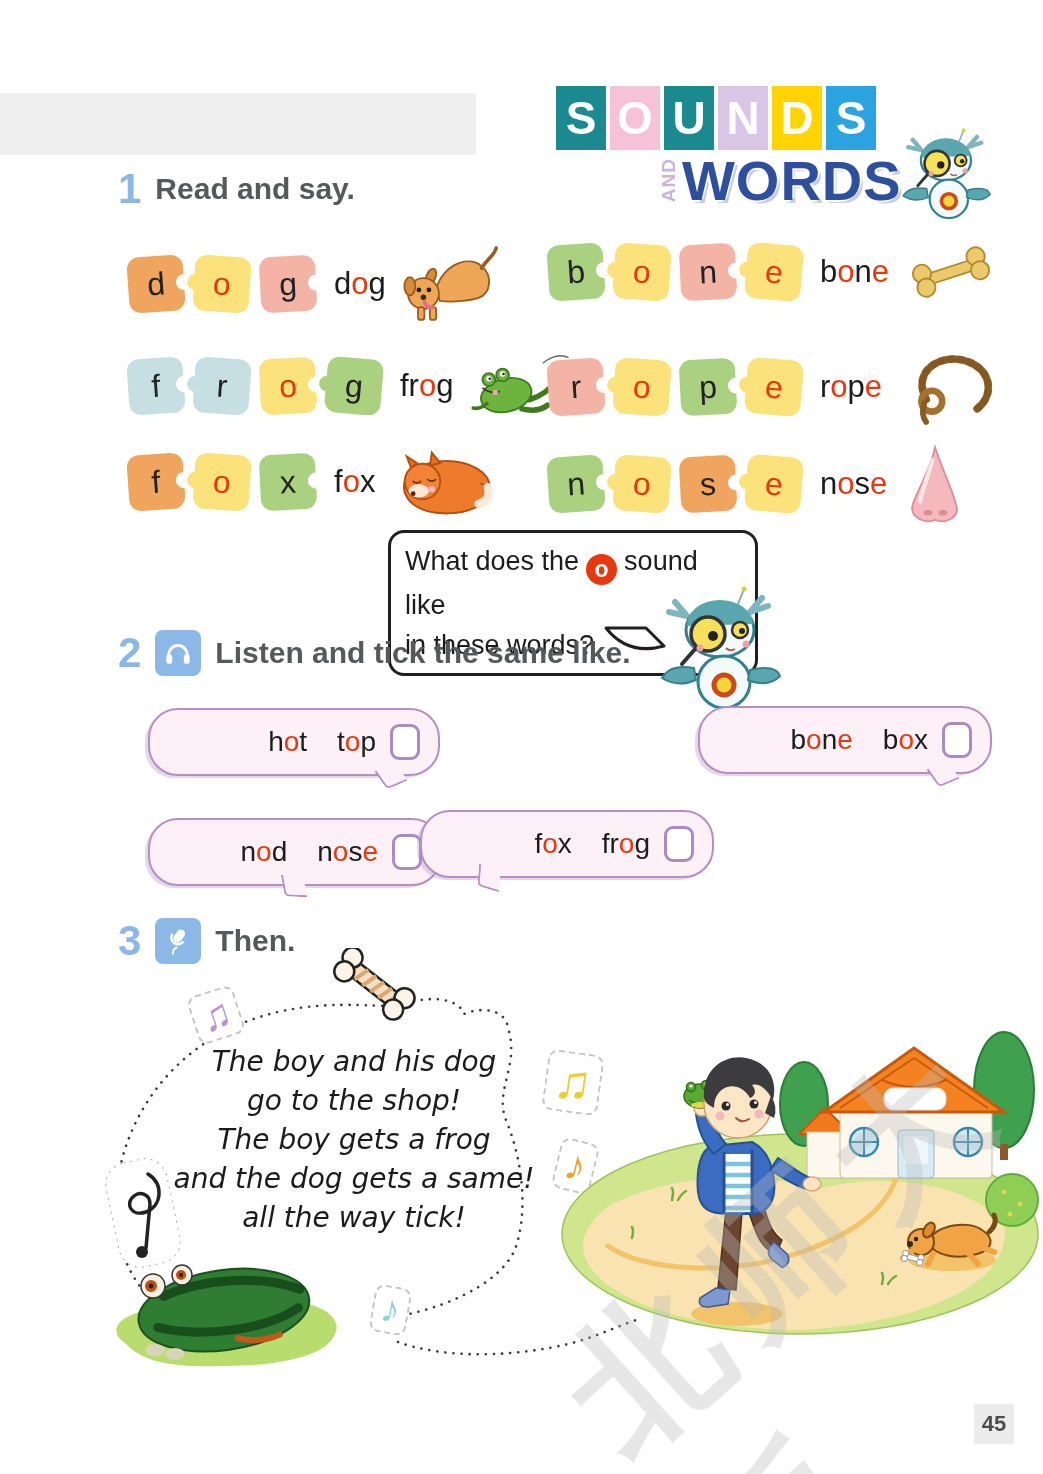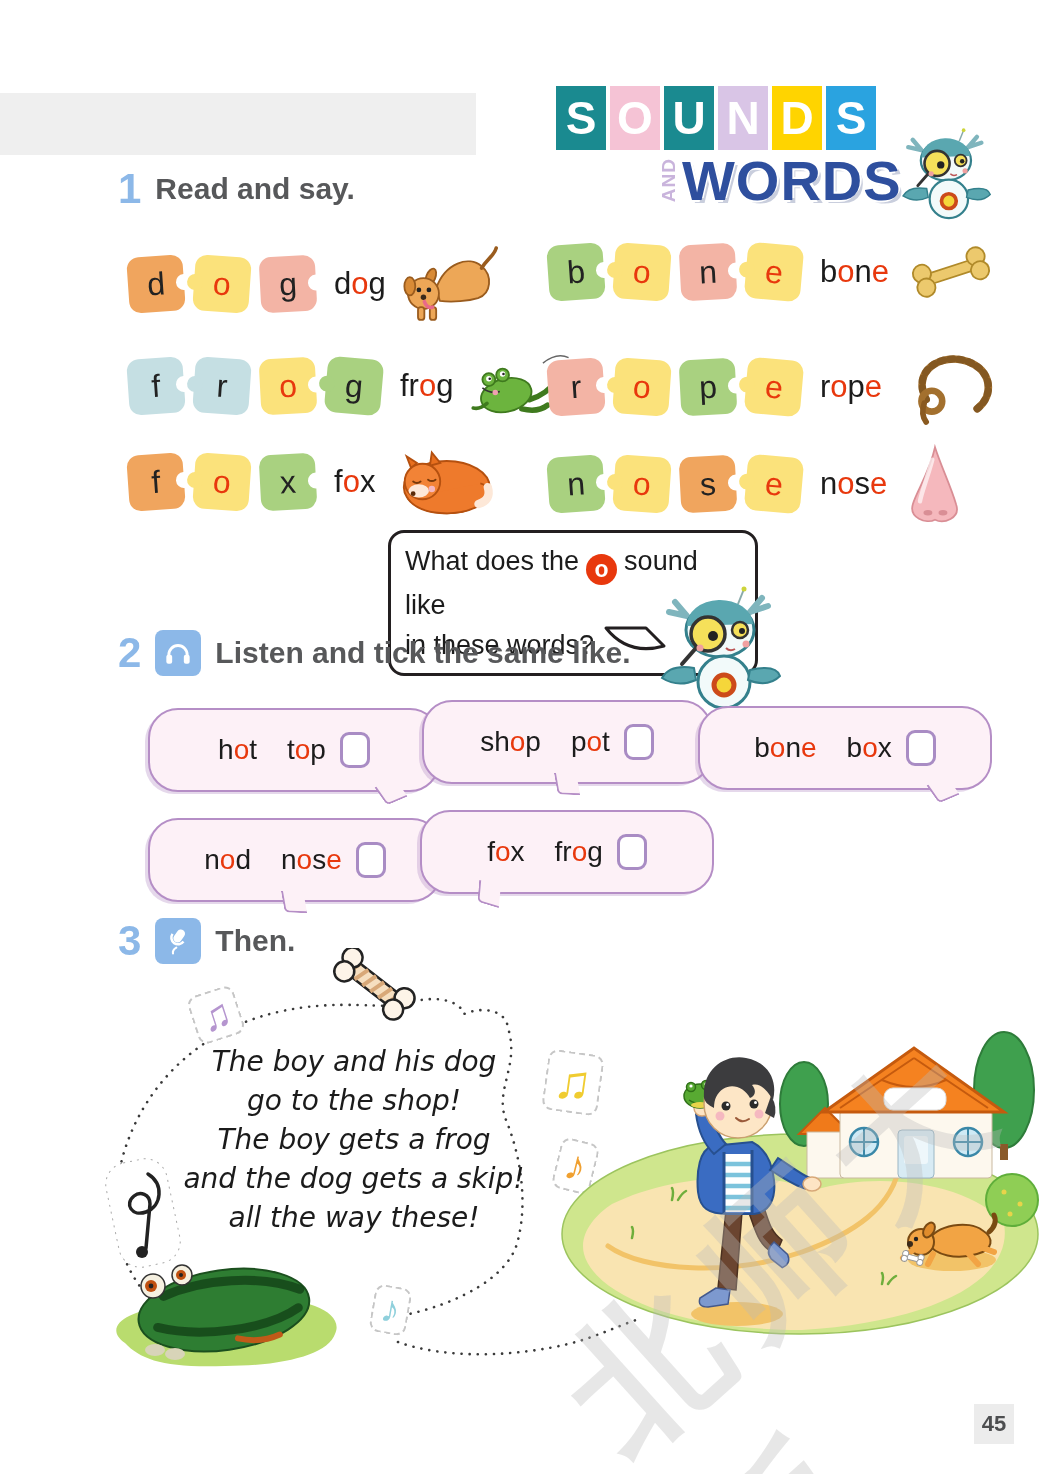--- a/index.html
+++ b/index.html
@@ -43,22 +43,22 @@
   
   .qb{left:388px;top:530px;width:336px;background:#fff;border:3px solid #231f20;
       border-radius:16px;padding:8px 14px;font-size:27px;line-height:40px;color:#1c1c1c;}
   .ochip{display:inline-flex;width:31px;height:31px;border-radius:50%;background:#e8380d;
          color:#fff;align-items:center;justify-content:center;font-weight:bold;font-size:23px;
          vertical-align:-7px;margin:0 7px;}
   .qtail{left:600px;top:626px;}
   .robot{left:642px;top:586px;width:140px;height:130px;}
   
   .pb{position:absolute;height:56px;background:#fdf1f7;border:2.5px solid #b58ec6;
-      border-radius:30px;display:flex;align-items:center;justify-content:center;
-      padding:12px 18px;font-size:28px;color:#1c1c1c;
+      border-radius:30px;display:flex;align-items:center;justify-content:flex-end;
+      padding:4px 18px;font-size:28px;color:#1c1c1c;
       box-shadow:-4px 3px 0 -1px rgba(181,142,198,.35);}
   .pb .pwords{display:flex;gap:30px;}
   .pb::after{content:'';position:absolute;bottom:-13px;width:20px;height:20px;
       background:#fdf1f7;border-right:2.5px solid #b58ec6;border-bottom:2.5px solid #b58ec6;
       border-bottom-right-radius:5px;transform:rotate(55deg) skew(-12deg);}
   .tail-r::after{right:36px;}
   .tail-m::after{left:46%;transform:rotate(80deg) skew(-12deg);}
   .tail-l::after{left:56px;transform:rotate(95deg) skew(-12deg);}
   .cb{width:24px;height:30px;border:3px solid #a98cc4;border-radius:9px;background:#fff;
       margin-left:14px;}
@@ -306,27 +306,20 @@
     <span class="sec-title">Listen and tick the same like.</span>
   </div>
 
   <div class="pb tail-r" style="left:148px;top:708px;width:252px;">
     <span class="pwords">
         <span>h<span class="rl">o</span>t</span>
         <span>t<span class="rl">o</span>p</span>
       </span>
     <span class="cb"></span>
   </div>
-  <div class="pb tail-m" style="left:422px;top:700px;width:250px;">
-    <span class="pwords">
-        <span>sh<span class="rl">o</span>p</span>
-        <span>p<span class="rl">o</span>t</span>
-      </span>
-    <span class="cb"></span>
-  </div>
   <div class="pb tail-r" style="left:698px;top:706px;width:254px;">
     <span class="pwords">
         <span>b<span class="rl">o</span>n<span class="rl">e</span></span>
         <span>b<span class="rl">o</span>x</span>
       </span>
     <span class="cb"></span>
   </div>
   <div class="pb tail-m" style="left:148px;top:818px;width:254px;">
     <span class="pwords">
         <span>n<span class="rl">o</span>d</span>
@@ -377,22 +370,22 @@
 
   <span class="abs note" style="left:192px;top:990px;font-size:40px;color:#b595cf;transform:rotate(-18deg);">♫</span>
   <span class="abs note" style="left:545px;top:1052px;font-size:50px;color:#f0cc30;transform:rotate(8deg);">♫</span>
   <span class="abs note" style="left:556px;top:1140px;font-size:42px;color:#f0a030;transform:rotate(14deg);">♪</span>
   <span class="abs note" style="left:372px;top:1286px;font-size:38px;color:#8fd0dc;transform:rotate(10deg);">♪</span>
 
   <div class="abs chant-text">
     <div>The boy and his dog</div>
     <div>go to the shop!</div>
     <div>The boy gets a frog</div>
-    <div>and the dog gets a skip!</div>
-    <div>all the way these!</div>
+    <div>and the dog gets a same!</div>
+    <div>all the way tick!</div>
   </div>
 
   <svg class="abs frog-svg" width="300" height="140" viewBox="0 0 300 140">
     <path d="M40,95 C18,80 40,62 80,60 C92,50 120,46 150,52 C205,44 262,60 250,86 C243,106 200,118 140,118 C80,120 56,112 40,95 Z" fill="#b9dc6e"></path>
     <g transform="rotate(-8 140 70)">
       <ellipse cx="140" cy="62" rx="86" ry="40" fill="#2e7d32" stroke="#1b4f1e" stroke-width="2"></ellipse>
       <path d="M82,40 C122,28 182,32 218,52 M72,70 C112,86 180,88 214,70" stroke="#123f16" stroke-width="9" fill="none" opacity=".75" stroke-linecap="round"></path>
       <path d="M150,92 q22,8 42,2" stroke="#c05a18" stroke-width="6" fill="none" stroke-linecap="round"></path>
     </g>
     <circle cx="68" cy="38" r="12" fill="#f5f0e0" stroke="#333" stroke-width="1.5"></circle>

